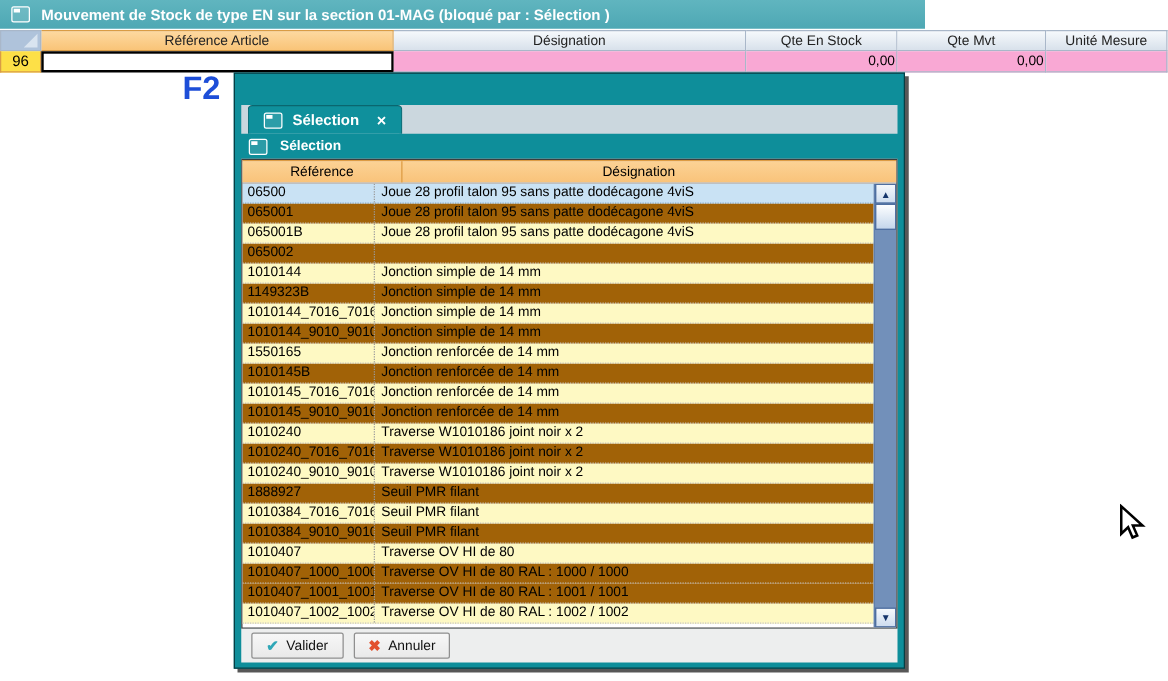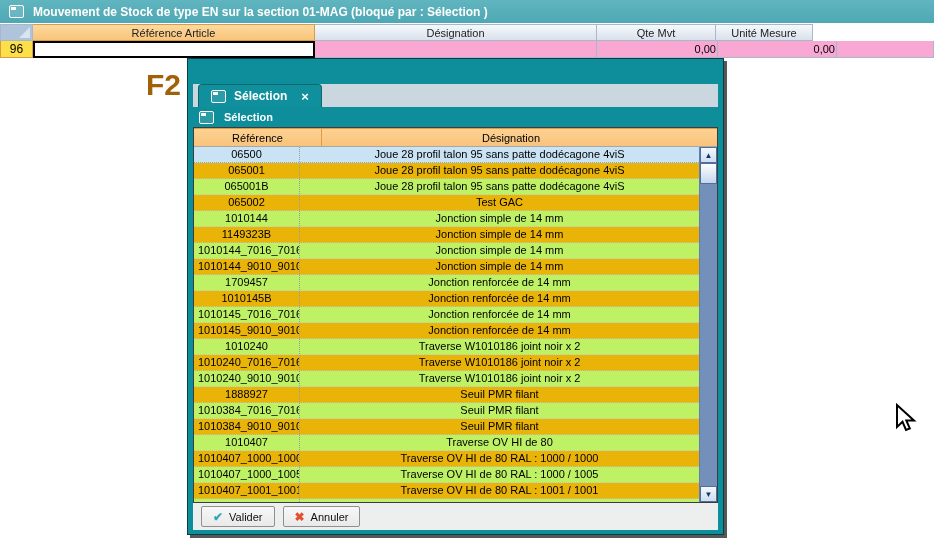--- a/index.html
+++ b/index.html
@@ -1,20 +1,20 @@
 <!DOCTYPE html>
 <html><head>
 <meta charset="utf-8">
 <style>
   html,body{margin:0;padding:0;}
   body{width:934px;height:545px;position:relative;overflow:hidden;background:#fff;
        font-family:"Liberation Sans",sans-serif;-webkit-font-smoothing:antialiased;}
 
   
-  .titlebar{position:absolute;left:0;top:0;width:934px;height:23px;
+  .titlebar{position:absolute;left:0;top:0;width:740px;height:23px;
     background:linear-gradient(#60B5BF,#4EA8B4);color:#fff;font-weight:bold;font-size:12px;
     display:flex;align-items:center;gap:9px;padding-left:9px;box-sizing:border-box;}
   .win-icon{width:13px;height:11px;border:1px solid #fff;border-radius:2px;flex:0 0 auto;
     background:rgba(255,255,255,.12);position:relative;}
   .win-icon::after{content:'';position:absolute;left:1px;top:1px;width:5px;height:3px;background:#fff;}
 
   
   .grid-row{position:absolute;left:0;width:934px;display:flex;box-sizing:border-box;}
   .grid-head{top:24px;height:17px;}
   .grid-data{top:41px;height:17px;}
@@ -29,21 +29,21 @@
   .dcell{background:#f9a8d4;border-top:none;justify-content:flex-end;padding-right:1px;}
   .dcell.rownum{background:#fde047;border-color:#D99C45;border-top:none;justify-content:center;
     font-size:12px;padding:0;}
   .dcell.inputcell{background:#fff;border:2px solid #000;padding:0;justify-content:flex-start;}
   .inputcell input{width:100%;height:100%;border:none;outline:none;font-size:12px;padding:0 3px;
     font-family:"Liberation Sans",sans-serif;background:#fff;}
   .w-num{width:33px;} .w-ref{width:282px;} .w-des{width:282px;}
   .w-stock{width:121px;} .w-mvt{width:119px;} .w-um{width:97px;}
 
   
-  .f2{position:absolute;left:146px;top:68px;color:#a16207;font-size:30px;font-weight:bold;}
+  .f2{position:absolute;left:146px;top:55px;color:#1d4ed8;font-size:26px;font-weight:bold;}
 
   
   .dialog{position:absolute;left:187px;top:58px;width:537px;height:477px;background:#0E8E9A;
     border:1px solid #063E44;box-shadow:3px 3px 0 rgba(45,45,45,.8);box-sizing:border-box;}
   .tabstrip{margin:25px 5px 0 5px;height:23px;background:#CBD7DE;position:relative;}
   .tab{position:absolute;left:5px;bottom:0;height:23px;background:#0F909C;color:#fff;
     border:1px solid #0A666F;border-bottom:none;border-radius:4px 4px 0 0;display:flex;
     align-items:center;gap:8px;padding:0 12px;font-size:12px;font-weight:bold;box-sizing:border-box;}
   .tab .win-icon{border-color:#fff;}
   .tab-close{font-size:13px;font-weight:bold;margin-left:6px;cursor:default;line-height:1;}
@@ -51,25 +51,25 @@
     font-size:11px;padding-left:11px;}
 
   .list-panel{margin:0 5px;height:376px;background:#fff;border:1px solid #3C3C3C;
     box-sizing:border-box;display:flex;flex-direction:column;}
   .list-header{height:17px;display:flex;background:linear-gradient(#FCD295,#F9C37A);
     border-top:1px solid #DD9B43;border-bottom:1px solid #A8A8A8;font-size:11px;flex:0 0 auto;}
   .lh-ref{width:128px;display:flex;align-items:center;justify-content:center;
     border-right:1px solid #DD9B43;box-sizing:border-box;}
   .lh-des{flex:1;display:flex;align-items:center;justify-content:center;}
   .lh-sb{width:17px;}
-  .list-body{flex:1;display:flex;overflow:hidden;text-align:center;}
+  .list-body{flex:1;display:flex;overflow:hidden;}
   .list-rows{flex:1;overflow:hidden;}
   .list-item{height:16px;display:flex;font-size:11px;line-height:15px;
-    border-bottom:1px dotted #C4C4C4;box-sizing:border-box;background:#bef264;}
-  .list-item.alt{background:#eab308;}
+    border-bottom:1px dotted #C4C4C4;box-sizing:border-box;background:#fef9c3;}
+  .list-item.alt{background:#a16207;}
   .list-item.selected{background:#C9E2F4;border-bottom:1px dotted #85A9C9;}
   .li-ref{width:106px;padding:0 4px;box-sizing:border-box;border-right:1px dotted #9B9B9B;
     overflow:hidden;white-space:nowrap;}
   .li-des{flex:1;padding:0 5px;overflow:hidden;white-space:nowrap;}
 
   
   .scrollbar{width:17px;background:#7290BA;display:flex;flex-direction:column;flex:0 0 auto;
     border-left:1px solid #5F7FAC;}
   .sb-btn{height:16px;background:linear-gradient(#F4F8FC,#CEDDEF);border:1px solid #4F6FA0;
     box-sizing:border-box;display:flex;align-items:center;justify-content:center;
@@ -95,20 +95,21 @@
 
 <div class="titlebar">
   <span class="win-icon"></span>
   <span>Mouvement de Stock de type EN sur la section 01-MAG (bloqué par : Sélection )</span>
 </div>
 
 <div class="grid-row grid-head">
   <div class="cell hcell corner first w-num"></div>
   <div class="cell hcell orange w-ref">Référence Article</div>
   <div class="cell hcell w-des">Désignation</div>
+  <div class="cell hcell w-stock">Qte En Stock</div>
   <div class="cell hcell w-mvt">Qte Mvt</div>
   <div class="cell hcell w-um">Unité Mesure</div>
 </div>
 
 <div class="grid-row grid-data">
   <div class="cell dcell rownum first w-num">96</div>
   <div class="cell dcell inputcell w-ref">
     <input value="" style="">
   </div>
   <div class="cell dcell w-des"></div>
@@ -154,21 +155,20 @@
             <span class="li-des">Joue 28 profil talon 95 sans patte dodécagone 4viS</span>
           </div>
 
           <div class="list-item">
             <span class="li-ref">065001B</span>
             <span class="li-des">Joue 28 profil talon 95 sans patte dodécagone 4viS</span>
           </div>
 
           <div class="list-item alt">
             <span class="li-ref">065002</span>
-            <span class="li-des">Test GAC</span>
           </div>
 
           <div class="list-item">
             <span class="li-ref">1010144</span>
             <span class="li-des">Jonction simple de 14 mm</span>
           </div>
 
           <div class="list-item alt">
             <span class="li-ref">1149323B</span>
             <span class="li-des">Jonction simple de 14 mm</span>
@@ -178,21 +178,21 @@
             <span class="li-ref">1010144_7016_7016</span>
             <span class="li-des">Jonction simple de 14 mm</span>
           </div>
 
           <div class="list-item alt">
             <span class="li-ref">1010144_9010_9010</span>
             <span class="li-des">Jonction simple de 14 mm</span>
           </div>
 
           <div class="list-item">
-            <span class="li-ref">1709457</span>
+            <span class="li-ref">1550165</span>
             <span class="li-des">Jonction renforcée de 14 mm</span>
           </div>
 
           <div class="list-item alt">
             <span class="li-ref">1010145B</span>
             <span class="li-des">Jonction renforcée de 14 mm</span>
           </div>
 
           <div class="list-item">
             <span class="li-ref">1010145_7016_7016</span>
@@ -237,24 +237,20 @@
           <div class="list-item">
             <span class="li-ref">1010407</span>
             <span class="li-des">Traverse OV HI de 80</span>
           </div>
 
           <div class="list-item alt">
             <span class="li-ref">1010407_1000_1000</span>
             <span class="li-des">Traverse OV HI de 80 RAL : 1000 / 1000</span>
           </div>
 
-          <div class="list-item">
-            <span class="li-ref">1010407_1000_1005</span>
-            <span class="li-des">Traverse OV HI de 80 RAL : 1000 / 1005</span>
-          </div>
 
           <div class="list-item alt">
             <span class="li-ref">1010407_1001_1001</span>
             <span class="li-des">Traverse OV HI de 80 RAL : 1001 / 1001</span>
           </div>
 
           <div class="list-item">
             <span class="li-ref">1010407_1002_1002</span>
             <span class="li-des">Traverse OV HI de 80 RAL : 1002 / 1002</span>
           </div>

